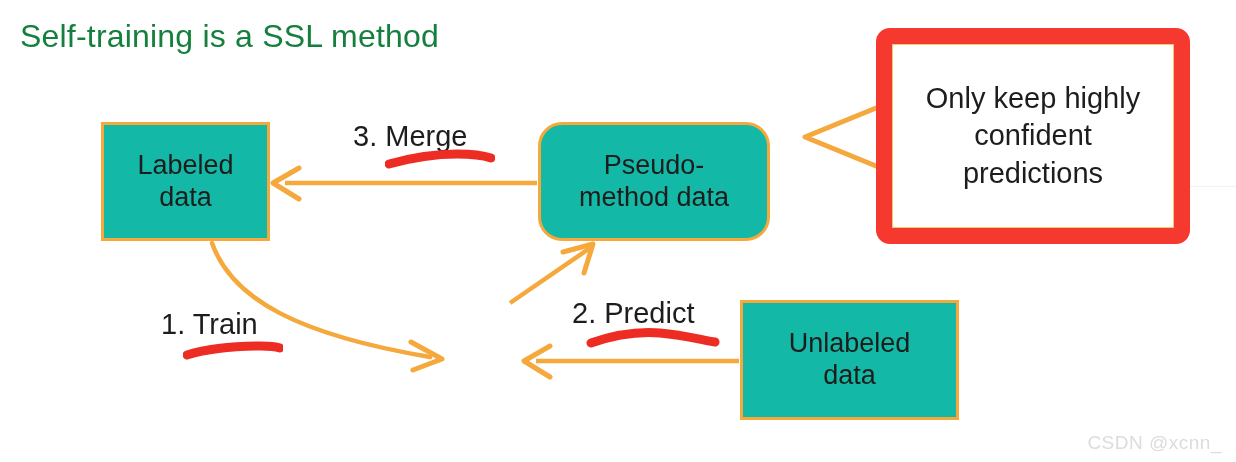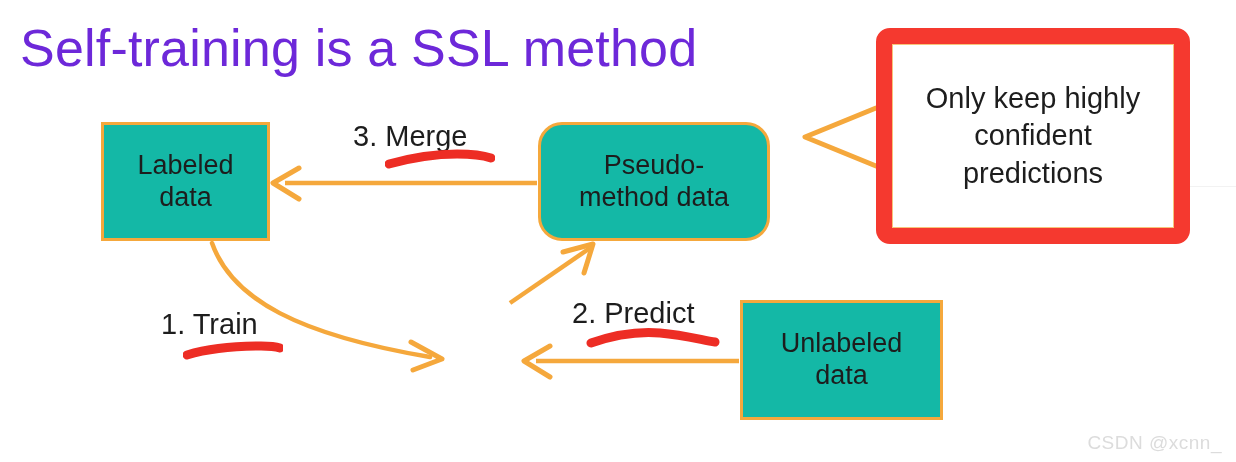--- a/index.html
+++ b/index.html
@@ -17,24 +17,24 @@
     height: 462px;
     background: #ffffff;
     overflow: hidden;
   }
 
   
   #title {
     position: absolute;
     left: 20px;
     top: 17px;
-    font-size: 52px;
+    font-size: 32px;
     font-weight: 300;
     letter-spacing: 0.2px;
-    color: #6d28d9;
+    color: #15803d;
     white-space: nowrap;
     line-height: 1.2;
   }
 
   
   #arrow-layer {
     position: absolute;
     left: 0;
     top: 0;
     width: 1236px;
@@ -58,21 +58,21 @@
     line-height: 1.18;
     padding: 4px 8px;
   }
   .node-box .node-label {
     display: block;
   }
 
   #box-labeled    { left: 101px; top: 122px; width: 169px; height: 119px; }
   #box-pseudo     { left: 538px; top: 122px; width: 232px; height: 119px; border-radius: 24px; }
   #box-models     { left: 352px; top: 303px; width: 170px; height: 117px; }
-  #box-unlabeled  { left: 740px; top: 300px; width: 203px; height: 120px; }
+  #box-unlabeled  { left: 740px; top: 300px; width: 219px; height: 120px; }
 
   
   #callout {
     position: absolute;
     left: 876px;
     top: 28px;
     width: 314px;
     height: 216px;
     box-sizing: border-box;
     background: #ffffff;

